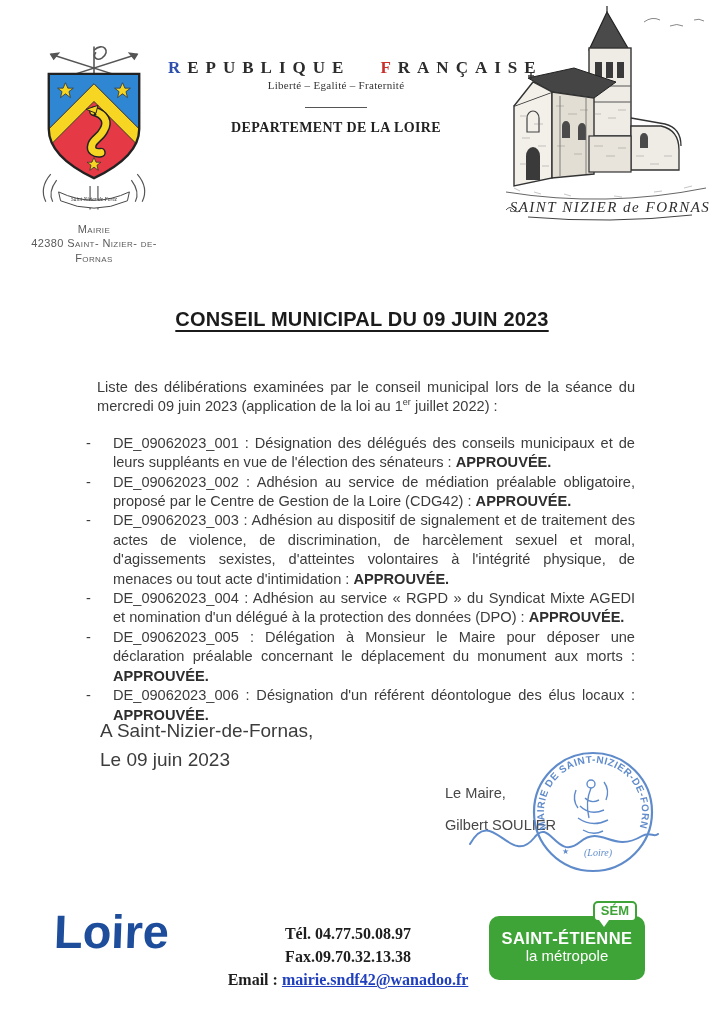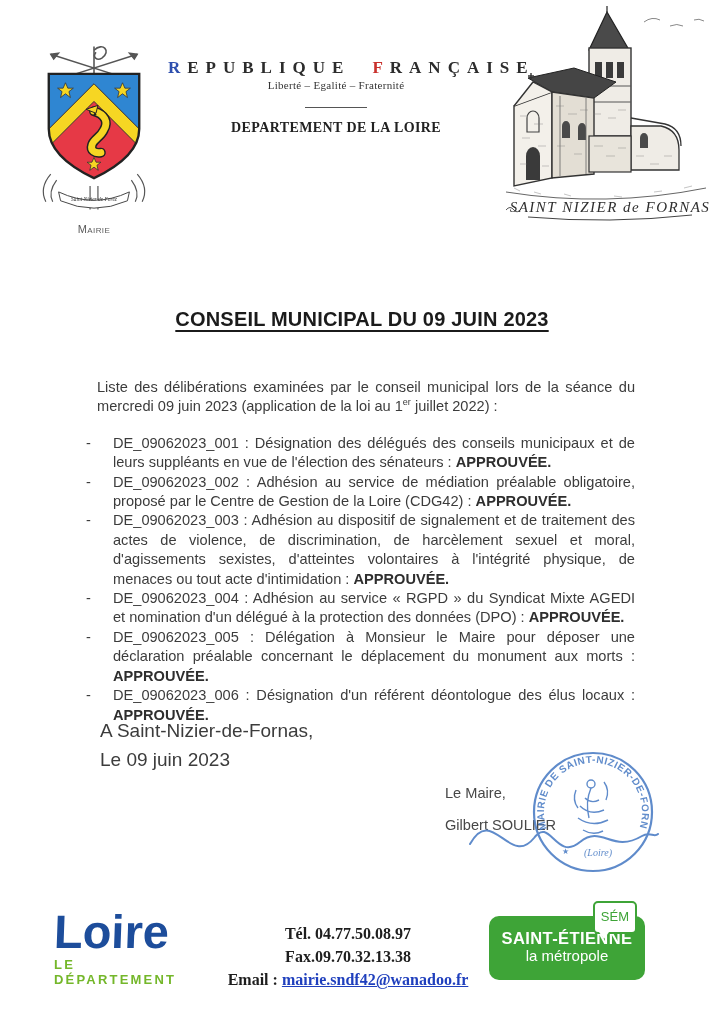--- a/index.html
+++ b/index.html
@@ -8,21 +8,21 @@
 
   
   .coat-block{position:absolute;left:24px;top:40px;width:140px;text-align:center;}
   .coat-block svg{display:block;margin:0 auto;}
   .mairie-caption{margin-top:6px;font-size:11px;line-height:1.3;color:#5a5a5a;
                   font-variant:small-caps;letter-spacing:.4px;}
 
   .rep-block{position:absolute;left:168px;top:58px;width:336px;text-align:center;
              font-family:"Liberation Serif",serif;}
   .rep-line{font-size:17px;font-weight:bold;letter-spacing:7px;color:#2c2c2c;white-space:nowrap;}
-  .rep-line .w2{margin-left:22px;}
+  .rep-line .w2{margin-left:30px;}
   .rep-line .init-blue{color:var(--accent-blue,#2e4fae);}
   .rep-line .init-red{color:var(--accent-red,#c9302c);}
   .motto{font-size:11px;color:#333;margin-top:1px;letter-spacing:.3px;}
   .sep{width:62px;border:0;border-top:1.6px solid #555;margin:16px auto 12px;}
   .dept{font-size:14px;font-weight:bold;color:#222;letter-spacing:.4px;}
 
   .church-block{position:absolute;left:494px;top:6px;width:226px;height:222px;}
 
   
   .doc-title{position:absolute;left:0;right:0;top:308px;margin:0;text-align:center;
@@ -57,21 +57,21 @@
            font-family:"Liberation Serif",serif;font-weight:bold;font-size:16px;
            color:#1e1e1e;line-height:1.45;}
   .contact a{color:var(--link-blue,#1f3fbd);text-decoration:underline;}
   .sem-logo{position:absolute;left:489px;top:916px;width:156px;height:64px;
             background:var(--sem-green,#3ea437);border-radius:10px;color:#fff;
             text-align:center;box-sizing:border-box;padding-top:13px;}
   .sem-city{font-size:16.5px;font-weight:bold;letter-spacing:.4px;line-height:1.1;}
   .sem-sub{font-size:15px;line-height:1.15;}
   .sem-badge{position:absolute;top:-15px;right:8px;background:#fff;color:var(--sem-green,#3ea437);
              border:2px solid var(--sem-green,#3ea437);border-radius:5px;font-size:13px;
-             font-weight:normal;padding:6px 6px;line-height:1.3;}
+             font-weight:bold;padding:0 6px;line-height:1.3;}
   .sem-badge:after{content:"";position:absolute;left:4px;bottom:-7px;width:0;height:0;
              border-left:5px solid transparent;border-right:5px solid transparent;
              border-top:7px solid #fff;}
 </style>
 </head>
 <body>
 
 <div class="page">
 
   <div class="coat-block">
@@ -118,20 +118,21 @@
       <g stroke="#555" stroke-width="1.2" fill="none">
         <path d="M16,136 q-12,14 -5,28 M22,142 q-9,12 -4,22"></path>
         <path d="M104,136 q12,14 5,28 M98,142 q9,12 4,22"></path>
         <path d="M56,148 v24 M64,148 v24"></path>
       </g>
       <path d="M24,154 q36,17 72,0 l-2,9 q-34,15 -68,0 z" fill="#fff" stroke="#444" stroke-width="1"></path>
       <text x="60" y="163" text-anchor="middle" font-size="5.5" font-family="Liberation Serif, serif" font-style="italic" fill="#333">Saint Nizier de Forez</text>
     </svg>
     <div class="mairie-caption">
       <div>Mairie</div>
+      <div>42380 Saint- Nizier- de- Fornas</div>
     </div>
   </div>
 
   <div class="rep-block">
     <div class="rep-line"><span class="init-blue">R</span><span>EPUBLIQUE</span><span class="w2"><span class="init-red">F</span><span>RANÇAISE</span></span></div>
     <div class="motto">Liberté – Egalité – Fraternité</div>
     <hr class="sep">
     <div class="dept">DEPARTEMENT DE LA LOIRE</div>
   </div>
 
@@ -249,21 +250,20 @@
           <path d="M152,40 q6,8 2,18 M124,48 q-4,10 2,18"></path>
         </g>
 
         <path d="M18,102 C40,62 58,126 82,96 C98,74 104,120 128,100 C150,82 160,112 190,94 C198,89 202,96 206,92" fill="none" stroke="var(--stamp-blue,#4a7cc4)" stroke-width="2" stroke-linecap="round"></path>
       </g>
     </svg>
   </div>
 
   <div class="loire-logo">
     <div class="loire-name">Loire</div>
-    <div class="loire-sub">LE DÉPARTEMENT</div>
   </div>
 
   <div class="contact">
     <div>Tél. 04.77.50.08.97</div>
     <div>Fax.09.70.32.13.38</div>
     <div><span>Email : </span><a href="#">mairie.sndf42@wanadoo.fr</a></div>
   </div>
 
   <div class="sem-logo">
     <div class="sem-badge">SÉM</div>

